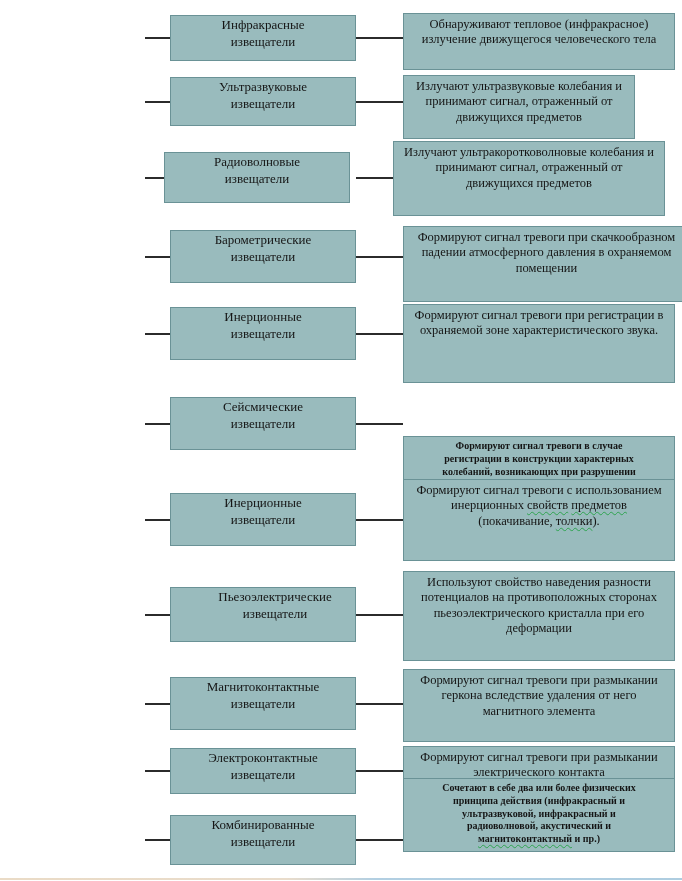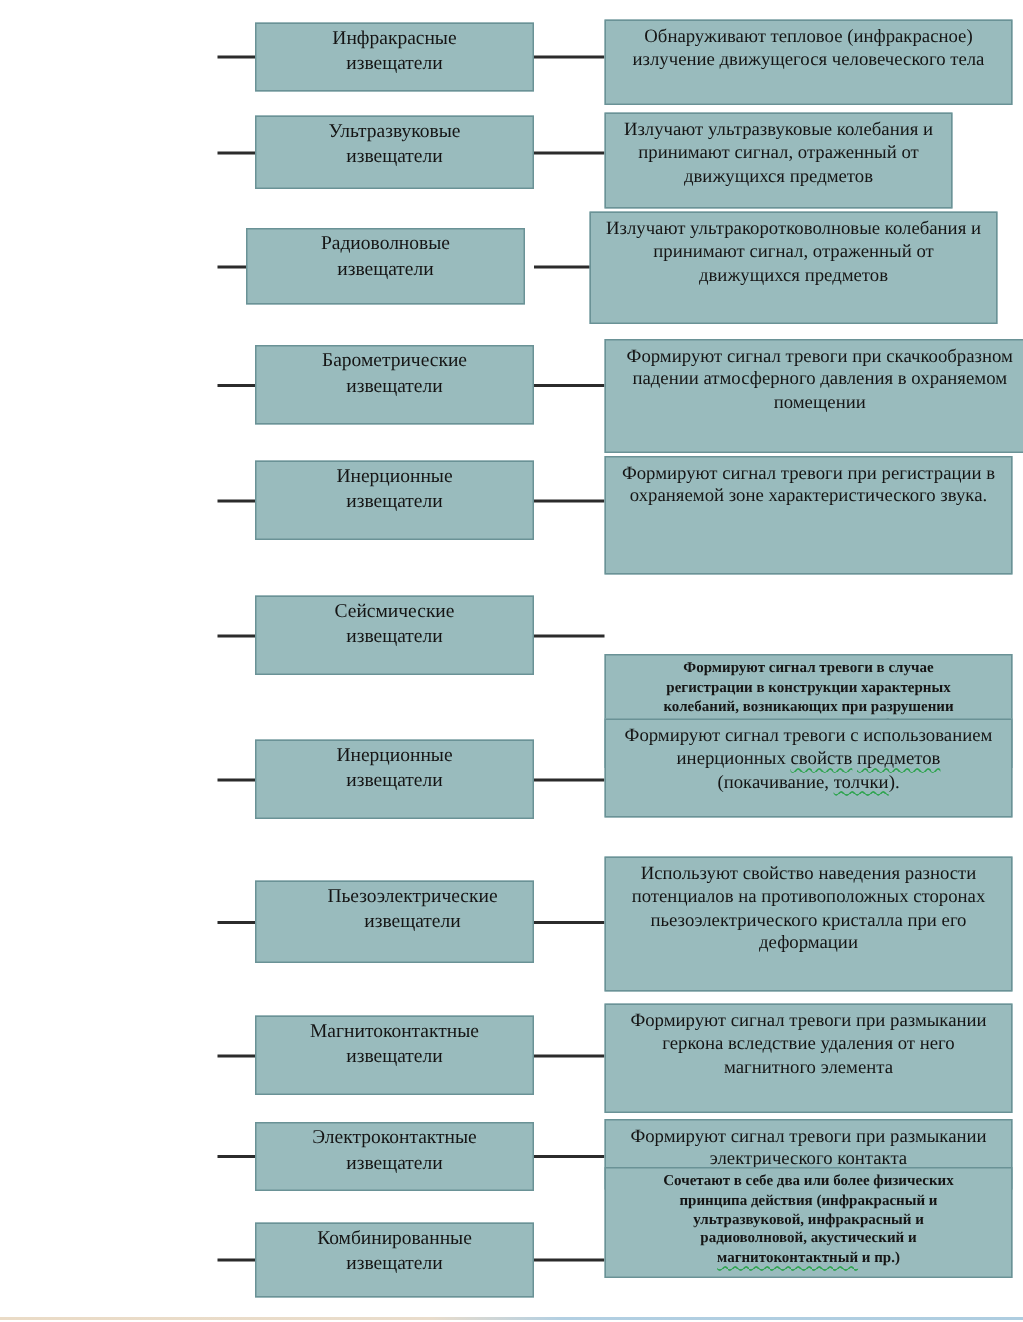--- a/index.html
+++ b/index.html
@@ -142,21 +142,21 @@
     </div>
   </div>
 
   <div class="row">
     <div class="connector conn-left" style="left: 145px; top: 519px; width: 25px;"></div>
     <div class="box mid-box" style="left: 170px; top: 493px; width: 186px; height: 53px;">
       <span class="mid-label">Инерционные
 извещатели</span>
     </div>
     <div class="connector conn-right" style="left: 356px; top: 519px; width: 47px;"></div>
-    <div class="box right-box" style="left: 403px; top: 479px; width: 272px; height: 66px;">
+    <div class="box right-box" style="left: 403px; top: 479px; width: 272px; height: 82px;">
       <span class="desc">Формируют сигнал тревоги с использованием инерционных <span class="squiggle">свойств</span> <span class="squiggle">предметов</span> (покачивание, <span class="squiggle">толчки</span>).</span>
     </div>
   </div>
 
   <div class="row">
     <div class="connector conn-left" style="left: 145px; top: 614px; width: 25px;"></div>
     <div class="box mid-box" style="left: 170px; top: 587px; width: 186px; height: 55px; padding-left: 24px;">
       <span class="mid-label">Пьезоэлектрические
 извещатели</span>
     </div>

